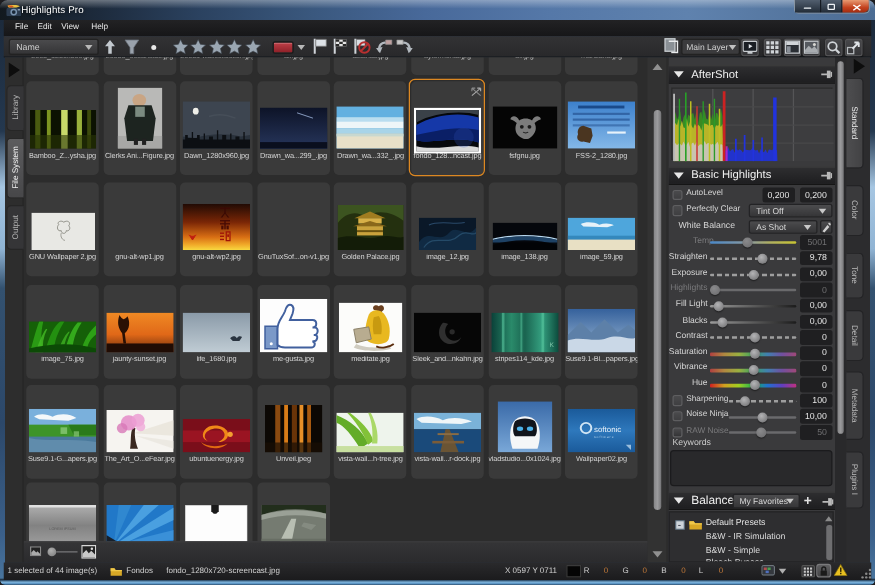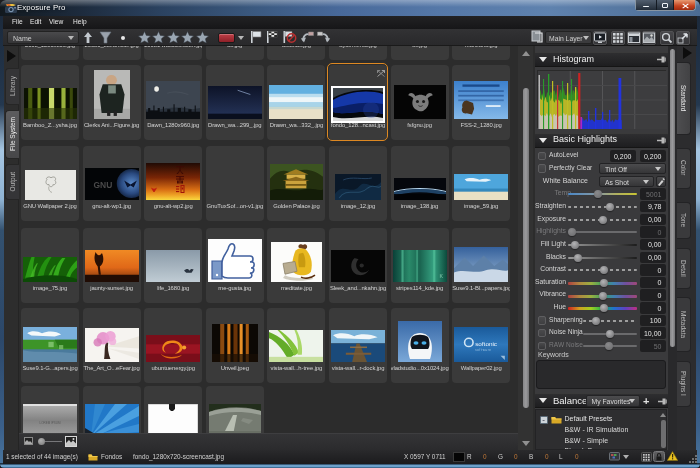--- a/index.html
+++ b/index.html
@@ -19,21 +19,21 @@
     <div style="position:absolute;left:5px;top:3.5px;width:12px;height:9px">
       <svg width="12" height="9" viewBox="0 0 12 9" preserveAspectRatio="none">
         <path d="M1 0.5 C4 -0.5 8 -0.5 11 1 L8 2.2 L2 2.2 Z" fill="#e8c040"></path>
         <path d="M1 0.5 C3 0.2 5 0.2 6 1.2 L4 2.2 Z" fill="#d85020"></path>
         <rect y="2.2" width="12" height="6.8" rx="1.5" fill="#2c3c50"></rect>
         <circle cx="6" cy="5.6" r="2.7" fill="#7a94b0"></circle>
         <circle cx="6" cy="5.6" r="1.5" fill="#1a2838"></circle>
         <rect x="9.2" y="3.2" width="1.8" height="1.2" fill="#8aa0b8"></rect>
       </svg>
     </div>
-    <div style="position:absolute;left:17px;top:3px;width:100px;height:12px;font-size:7.8px;color:#fff;text-shadow:0 0 3px rgba(0,0,0,.8);letter-spacing:0.1px">Exposure Pro</div>
+    <div style="position:absolute;left:17px;top:3px;width:100px;height:12px;font-size:7.8px;color:#fff;text-shadow:0 0 3px rgba(0,0,0,.8);letter-spacing:0.1px">Highlights Pro</div>
     <div style="position:absolute;left:635px;top:0;width:61px;height:10.5px;background:linear-gradient(180deg,#6a7886,#2a3440);border:1px solid #8895a2;border-top:none;border-radius:0 0 4px 4px;overflow:hidden;display:flex"></div>
     <div style="position:absolute;left:636px;top:0;width:20px;height:9.5px;background:linear-gradient(180deg,#515e6e,#222c38)"></div>
     <div style="position:absolute;left:656px;top:0;width:18px;height:9.5px;background:linear-gradient(180deg,#515e6e,#222c38);border-left:1px solid #141a22;border-right:1px solid #141a22"></div>
     <div style="position:absolute;left:674px;top:0;width:21px;height:9.5px;background:linear-gradient(180deg,#e89a72,#c4421e 60%,#a02c10);border-radius:0 0 4px 0"></div>
     <div style="position:absolute;left:643px;top:5.5px;width:6px;height:1.8px;background:#f0f4f8;border-radius:1px"></div>
     <div style="position:absolute;left:662px;top:3.2px;width:6px;height:4.5px;border:1.1px solid #eef2f6;border-radius:1px"></div>
     <div style="position:absolute;left:681.5px;top:2.5px;width:7px;height:6px">
       <svg width="7" height="6" viewBox="0 0 7 6" preserveAspectRatio="none">
         <path d="M1 0.5 L3.5 2.2 L6 0.5 L6.7 1.3 L4.3 3 L6.7 4.7 L6 5.5 L3.5 3.8 L1 5.5 L0.3 4.7 L2.7 3 L0.3 1.3 Z" fill="#fff"></path>
       </svg>
@@ -358,33 +358,20 @@
           <rect x="30" y="21" width="14" height="1.5" fill="#e8f2fa"></rect>
         </svg>
       </div>
       <div class="th" style="position:absolute;left:6.0px;top:124.5px;width:51px;height:30px;overflow:hidden">
         <svg width="51" height="31" viewBox="0 0 51 31" preserveAspectRatio="none">
           <rect width="51" height="31" fill="#e8e8e4"></rect>
           <path d="M22 10 C20 8 24 6 26 8 C29 6 32 8 30 11 C32 13 30 16 28 15 C28 18 24 18 24 15 C21 16 20 12 22 10 Z" fill="none" stroke="#909088" stroke-width="0.8"></path>
           <path d="M24 17 C23 20 25 23 27 23" stroke="#909088" stroke-width="0.7" fill="none"></path>
         </svg>
       </div>
-      <div class="th" style="position:absolute;left:66.1px;top:122.5px;width:54px;height:32px;overflow:hidden">
-        <svg width="51" height="31" viewBox="0 0 51 31" preserveAspectRatio="none">
-          <rect width="51" height="31" fill="#030507"></rect>
-          <radialGradient id="gaw" cx="0.5" cy="0.5" r="0.5">
-            <stop offset="0" stop-color="#5a8ac8"></stop>
-            <stop offset="0.7" stop-color="#2a4a80"></stop>
-            <stop offset="1" stop-color="#16294a"></stop>
-          </radialGradient>
-          <circle cx="44" cy="15" r="14" fill="url(#gaw)"></circle>
-          <path d="M37 12 L43 16 L49 12 L46 19 L43 17 L40 19 Z" fill="#0a1530"></path>
-          <text x="8" y="19" font-family="Liberation Sans" font-size="8" fill="#4a4a4a" font-weight="bold">GNU</text>
-        </svg>
-      </div>
       <div class="th" style="position:absolute;left:127.7px;top:117.5px;width:54px;height:37px;overflow:hidden">
         <svg width="54" height="37" viewBox="0 0 54 37" preserveAspectRatio="none">
           <linearGradient id="gw2" x1="0" y1="0" x2="0" y2="1">
             <stop offset="0" stop-color="#200a04"></stop>
             <stop offset="0.4" stop-color="#7a2606"></stop>
             <stop offset="0.72" stop-color="#d86e14"></stop>
             <stop offset="0.88" stop-color="#f0a828"></stop>
             <stop offset="1" stop-color="#f8d840"></stop>
           </linearGradient>
           <rect width="54" height="37" fill="url(#gw2)"></rect>
@@ -689,21 +676,21 @@
     <div style="position:absolute;left:65px;top:435.5px;width:12px;height:11px">
       <svg width="12" height="11" viewBox="0 0 12 11" preserveAspectRatio="none">
         <rect x="0.5" y="0.5" width="11" height="10" fill="#222" stroke="#d8d8d8" stroke-width="1"></rect>
         <path d="M1 7 L4 4 L6 6.5 L8 4.5 L11 7.5 L11 10 L1 10 Z" fill="#c8c8c8"></path>
         <circle cx="8.5" cy="3" r="1" fill="#ddd"></circle>
       </svg>
     </div>
     <div style="position:absolute;left:535px;top:45.5px;width:133px;height:404px;background:#3a3a3c"></div>
     <div style="position:absolute;left:535px;top:52px;width:133px;height:15px;background:linear-gradient(180deg,#2e2e30,#1e1e20);border-top:1px solid #3a3a3a;border-bottom:1px solid #151515"></div>
     <div style="position:absolute;left:539px;top:57px;width:0;height:0;border-left:4.5px solid transparent;border-right:4.5px solid transparent;border-top:5.5px solid #e8e8e8"></div>
-    <div style="position:absolute;left:553px;top:54px;font-size:9px;color:#f0f0f0">Histogram</div>
+    <div style="position:absolute;left:553px;top:54px;font-size:9px;color:#f0f0f0">AfterShot</div>
     <div style="position:absolute;left:656px;top:55px;width:10px;height:9px">
       <svg width="10" height="9" viewBox="0 0 10 9" preserveAspectRatio="none">
         <line x1="1" y1="4.5" x2="6" y2="4.5" stroke="#b8b8b8" stroke-width="1.3"></line>
         <rect x="5.5" y="1.5" width="3" height="6" fill="#b8b8b8"></rect>
         <rect x="8.5" y="2.5" width="1.2" height="4" fill="#b8b8b8"></rect>
       </svg>
     </div>
     <div style="position:absolute;left:537px;top:69.5px;width:129px;height:58px;border:1px solid #2a2a2a">
       <svg width="129" height="58" viewBox="0 0 129 58" preserveAspectRatio="none">
         <rect width="129" height="58" fill="#3d3d3f"></rect>

